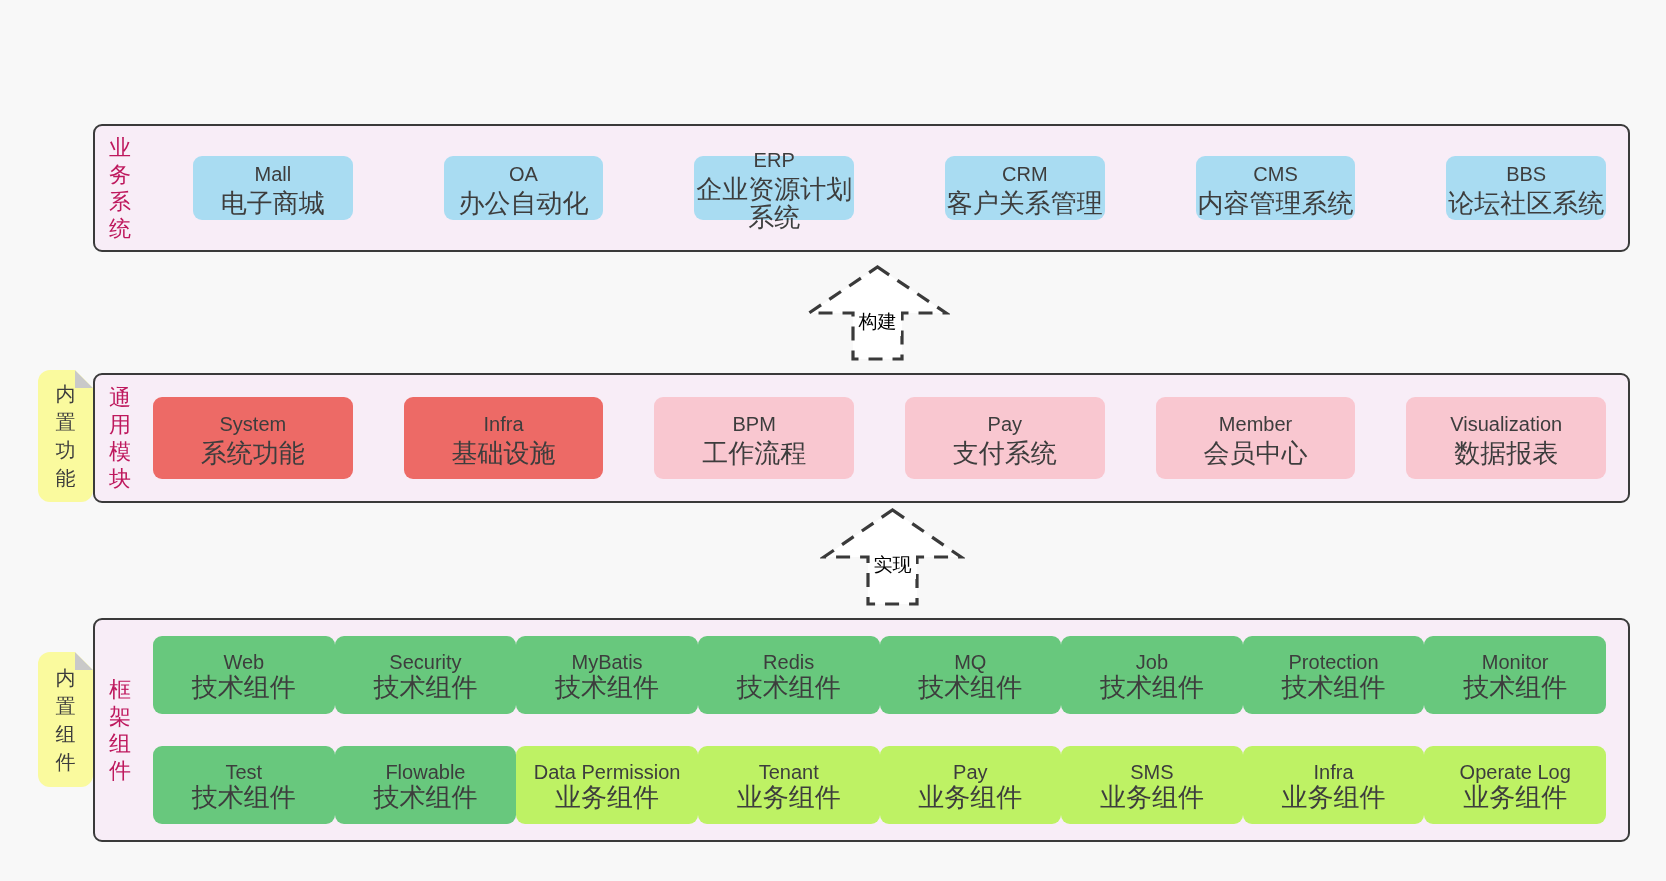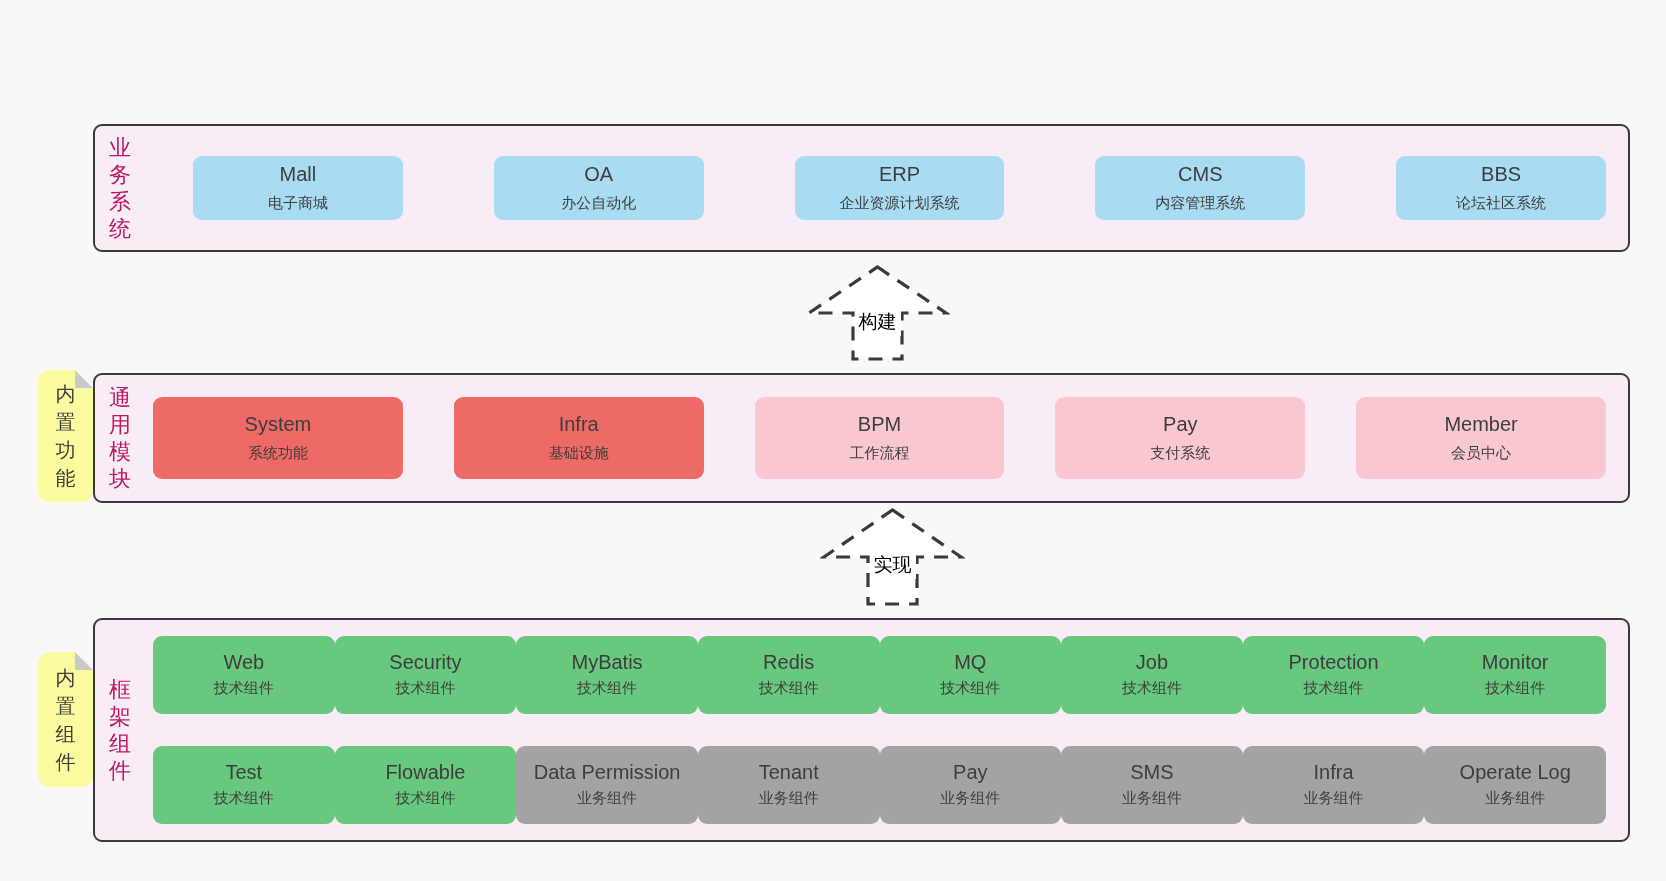--- a/index.html
+++ b/index.html
@@ -43,29 +43,29 @@
     border-radius:9px;
     display:flex; flex-direction:column;
     justify-content:center; align-items:center;
     text-align:center;
   }
   .p1 .box { height:64px;margin-left:40px; }
   .p2 .box { height:82px; }
   .p3 .box { height:78px; }
 
   .en { font-size:20px; line-height:29px; }
-  .zh { font-size:15px; line-height:28px; }
+  .zh { font-size:26px; line-height:28px; }
   .p3 .en { line-height:25px; }
   .p3 .zh { line-height:25px; }
 
   .blue   { background:#a9dcf2; }
   .red    { background:#ed6a66; }
   .pink   { background:#f9c7d0; }
   .gdark  { background:#68c87d; }
-  .glight { background:#a3a3a3; }
+  .glight { background:#bef264; }
 
   
   .sticky {
     position:absolute; left:38px; width:55px;
     background:#fafa9e;
     clip-path:polygon(0 0, calc(100% - 18px) 0, 100% 18px, 100% 100%, 0 100%);
     display:flex; align-items:center; justify-content:center;border-radius:12px;
   }
   .s1 { top:370px; height:132px; }
   .s2 { top:652px; height:135px; }
@@ -105,20 +105,24 @@
       </div>
       <div class="box blue">
         <div class="en">OA</div>
         <div class="zh">办公自动化</div>
       </div>
       <div class="box blue">
         <div class="en">ERP</div>
         <div class="zh">企业资源计划系统</div>
       </div>
       <div class="box blue">
+        <div class="en">CRM</div>
+        <div class="zh">客户关系管理</div>
+      </div>
+      <div class="box blue">
         <div class="en">CMS</div>
         <div class="zh">内容管理系统</div>
       </div>
       <div class="box blue">
         <div class="en">BBS</div>
         <div class="zh">论坛社区系统</div>
       </div>
     </div>
   </section>
 
@@ -143,20 +147,24 @@
         <div class="zh">工作流程</div>
       </div>
       <div class="box pink">
         <div class="en">Pay</div>
         <div class="zh">支付系统</div>
       </div>
       <div class="box pink">
         <div class="en">Member</div>
         <div class="zh">会员中心</div>
       </div>
+      <div class="box pink">
+        <div class="en">Visualization</div>
+        <div class="zh">数据报表</div>
+      </div>
     </div>
   </section>
   <div class="sticky s1">
     <div class="fold"></div>
     <div class="stext">内置功能</div>
   </div>
 
   <svg class="arrow a2" width="145" height="102" viewBox="0 0 145 102">
     <path d="M72.5 4 L141 51 L97 51 L97 98 L48 98 L48 51 L4 51 Z" fill="#ffffff" stroke="#3a3a3a" stroke-width="3.2" stroke-dasharray="14 10"></path>
   </svg>

